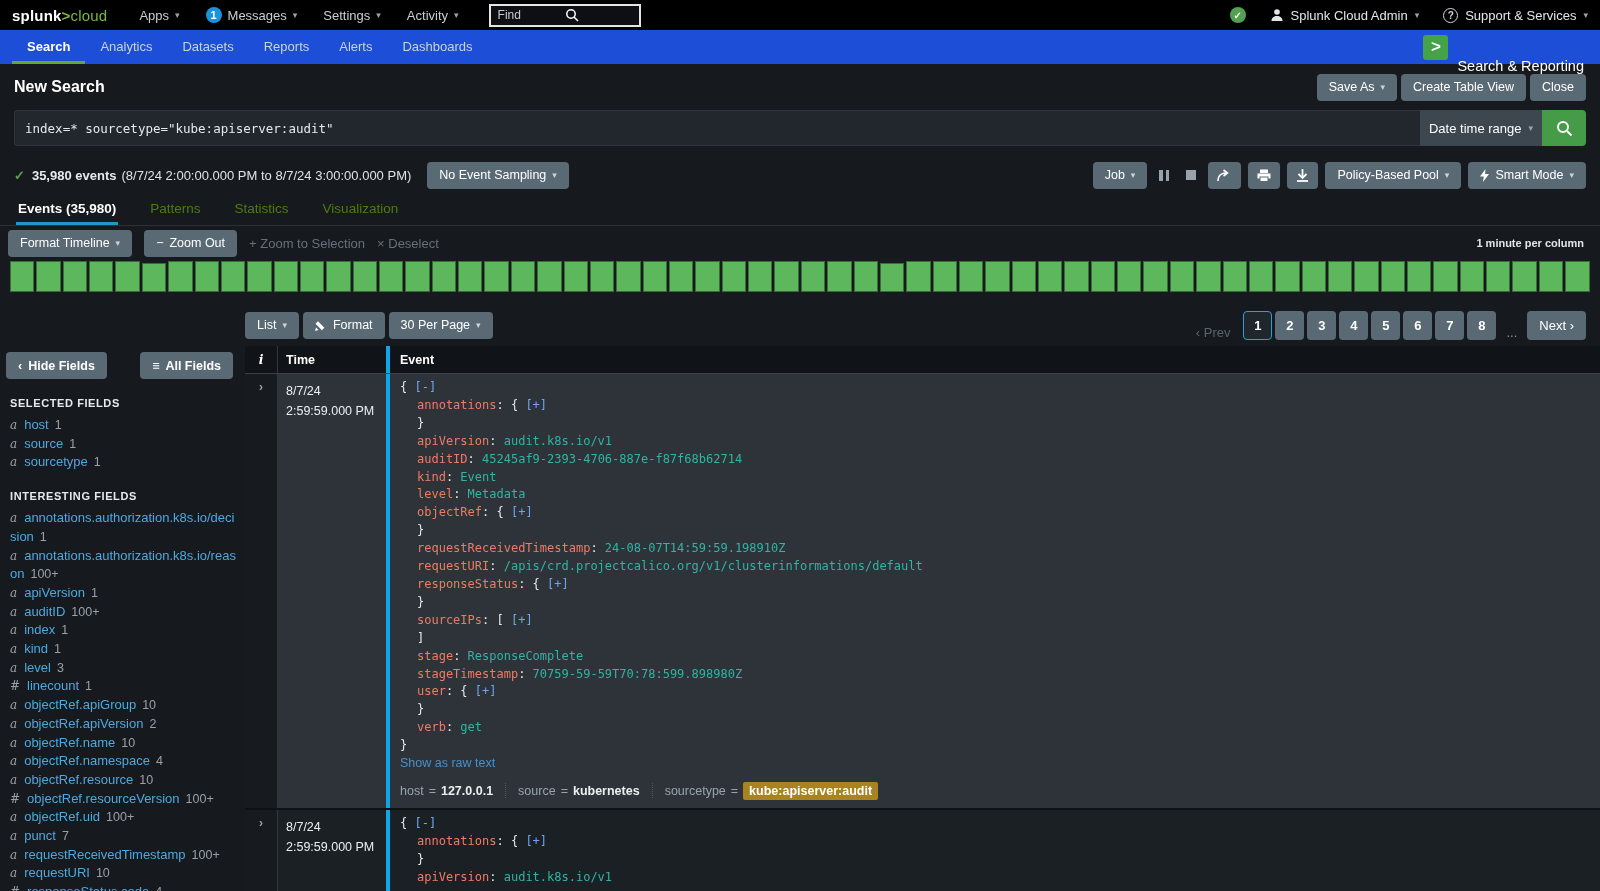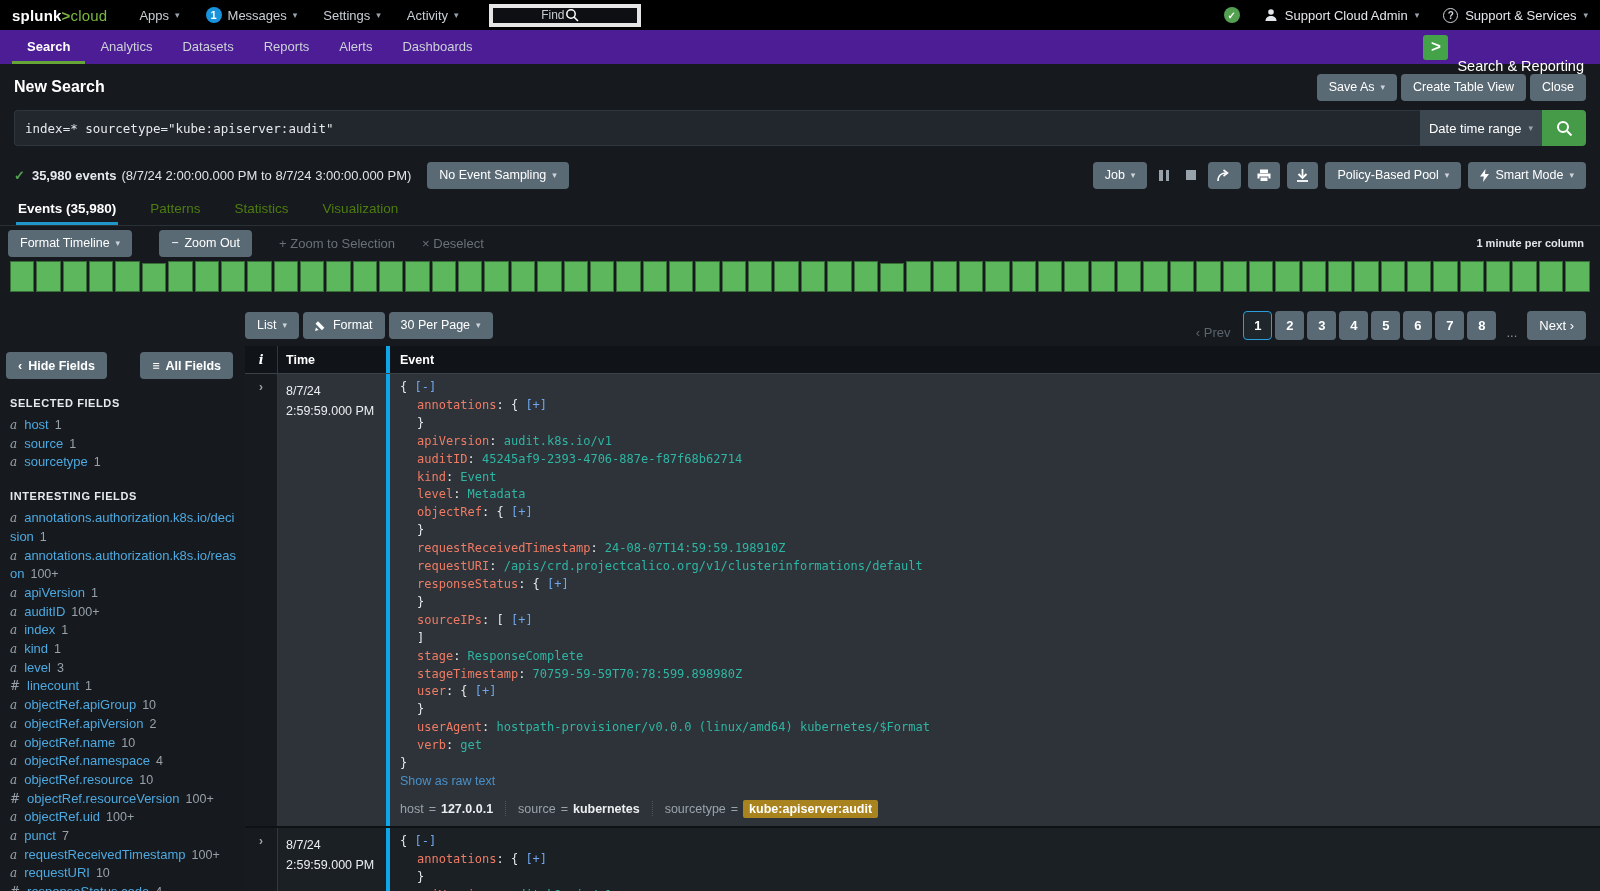--- a/index.html
+++ b/index.html
@@ -1,41 +1,41 @@
 <!DOCTYPE html>
 <html style="--bar-color: #5db75c; --hl-color: #a9831d;"><head>
 <meta charset="utf-8">
 <style>
   * { box-sizing: border-box; margin: 0; padding: 0; }
   html,body { width:1600px; height:891px; overflow:hidden; background:#16191e;
     font-family:"Liberation Sans", sans-serif; color:#e8ebee; }
   .screen { width:1600px; height:891px; display:flex; flex-direction:column; overflow:hidden; }
 
   
-  .topnav { height:30px; background:#000; display:flex; align-items:center; padding:0 12px; flex:0 0 auto;text-align:right; }
+  .topnav { height:30px; background:#000; display:flex; align-items:center; padding:0 12px; flex:0 0 auto; }
   .logo { font-size:15px; font-weight:bold; color:#fff; letter-spacing:.2px; }
   .logo .grn { color:#7ab83f; }
   .logo .cloud { color:#7ab83f; font-weight:normal; }
   .top-menus { display:flex; align-items:center; gap:26px; margin-left:32px; }
   .top-menu { display:flex; align-items:center; gap:6px; color:#c8ced4; font-size:13px; cursor:pointer; }
   .badge { width:16px; height:16px; border-radius:50%; background:#1a93dd; color:#fff; font-size:11px;
     font-weight:bold; display:flex; align-items:center; justify-content:center; }
   .caret { font-size:9px; color:#9aa3ab; }
-  .find-box { margin-left:30px; width:152px; height:23px; background:#0d0f12; border:4px solid #e5e5e5;
+  .find-box { margin-left:30px; width:152px; height:23px; background:#0d0f12; border:2px solid #e5e5e5;
     display:flex; align-items:center; padding:0 7px; }
   .find-box span { color:#c6cbd0; font-size:12px; flex:1; }
   .topnav-right { margin-left:auto; display:flex; align-items:center; gap:24px; }
   .ok-circle { width:16px; height:16px; border-radius:50%; background:#53a051; color:#fff; font-size:10px;
     display:flex; align-items:center; justify-content:center; font-weight:bold; }
   .tn-item { display:flex; align-items:center; gap:7px; color:#e2e6ea; font-size:13px; cursor:pointer; }
   .q-circle { width:15px; height:15px; border-radius:50%; border:1.5px solid #d0d5da; color:#d0d5da;
     font-size:10px; font-weight:bold; display:flex; align-items:center; justify-content:center; }
 
   
-  .appnav { height:34px; background:#4c1d95; display:flex; align-items:stretch; padding-left:12px; flex:0 0 auto; }
+  .appnav { height:34px; background:#1d4ed8; display:flex; align-items:stretch; padding-left:12px; flex:0 0 auto; }
   .appnav-item { padding:0 15px; line-height:34px; font-size:13px; color:#ccd2d8; cursor:pointer; }
   .appnav-item.active { color:#fff; font-weight:bold; box-shadow:inset 0 -3px 0 #65a637; }
   .appnav-right { margin-left:auto; display:flex; align-items:center; gap:9px; padding-right:16px; }
   .app-logo { width:25px; height:25px; background:#44a248; border-radius:3px; color:#fff; font-weight:bold;
     font-size:17px; display:flex; align-items:center; justify-content:center; }
   .app-name { color:#fff; font-size:14.5px;margin-top:37px; }
 
   
   .search-header { height:46px; display:flex; align-items:center; padding:0 14px; flex:0 0 auto; }
   .search-header h1 { font-size:16px; font-weight:600; color:#fff; }
@@ -67,21 +67,21 @@
   .stop-i i { width:10px; height:10px; background:#98a2ab; display:block; }
   .btn.sq { padding:0 9px; }
   .bolt { color:#fff; }
 
   
   .result-tabs { height:32px; display:flex; gap:30px; padding:0 16px; border-bottom:1px solid #2a3036; flex:0 0 auto; }
   .rtab { font-size:13.5px; color:#4d7c0f; line-height:30px; cursor:pointer; padding:0 2px; }
   .rtab.active { color:#fff; font-weight:bold; box-shadow:inset 0 -3px 0 #2196c9; }
 
   
-  .tl-controls { height:34px; display:flex; align-items:center; gap:27px; padding:0 8px; flex:0 0 auto; }
+  .tl-controls { height:34px; display:flex; align-items:center; gap:12px; padding:0 8px; flex:0 0 auto; }
   .tl-dis { color:#687079; font-size:13px; }
   .tl-note { margin-left:auto; font-size:11px; font-weight:bold; color:#e2e6ea; padding-right:8px; }
 
   
   .histogram { height:40px; padding:1px 10px 8px; flex:0 0 auto; }
   .bars { height:31px; display:flex; align-items:flex-end; gap:2px; }
   .bar { flex:1; background:var(--bar-color,#5db75c); border:1px solid rgba(10,20,10,.45); cursor:pointer; }
 
   
   .main { flex:1; display:flex; overflow:hidden; }
@@ -170,21 +170,21 @@
     </div>
     <div class="topnav-right">
       <div class="ok-circle">✓</div>
       <div class="tn-item">
         <span>
             <svg width="14" height="14" viewBox="0 0 14 14">
               <circle cx="7" cy="4" r="2.8" fill="#e2e6ea"></circle>
               <path d="M1.5 13 C1.5 9.5 4 8 7 8 C10 8 12.5 9.5 12.5 13 Z" fill="#e2e6ea"></path>
             </svg>
           </span>
-        <span>Support Cloud Admin</span>
+        <span>Splunk Cloud Admin</span>
           <span class="caret">▾</span>
       </div>
       <div class="tn-item">
         <span class="q-circle">?</span>
         <span>Support &amp; Services</span>
           <span class="caret">▾</span>
       </div>
     </div>
   </header>
 
@@ -489,21 +489,20 @@
                 <div class="jline" style="padding-left: 17px;"><span class="jk">requestReceivedTimestamp</span><span class="jp">: </span><span class="jv">24-08-07T14:59:59.198910Z</span></div>
                 <div class="jline" style="padding-left: 17px;"><span class="jk">requestURI</span><span class="jp">: </span><span class="jv">/apis/crd.projectcalico.org/v1/clusterinformations/default</span></div>
                 <div class="jline" style="padding-left: 17px;"><span class="jk">responseStatus</span><span class="jp">: { </span><span class="ja">[+]</span></div>
                 <div class="jline" style="padding-left: 17px;"><span class="jp">}</span></div>
                 <div class="jline" style="padding-left: 17px;"><span class="jk">sourceIPs</span><span class="jp">: [ </span><span class="ja">[+]</span></div>
                 <div class="jline" style="padding-left: 17px;"><span class="jp">]</span></div>
                 <div class="jline" style="padding-left: 17px;"><span class="jk">stage</span><span class="jp">: </span><span class="jv">ResponseComplete</span></div>
                 <div class="jline" style="padding-left: 17px;"><span class="jk">stageTimestamp</span><span class="jp">: </span><span class="jv">70759-59-59T70:78:599.898980Z</span></div>
                 <div class="jline" style="padding-left: 17px;"><span class="jk">user</span><span class="jp">: { </span><span class="ja">[+]</span></div>
                 <div class="jline" style="padding-left: 17px;"><span class="jp">}</span></div>
-                <div class="jline" style="padding-left: 17px;"><span class="jk">userAgent</span><span class="jp">: </span><span class="jv">hostpath-provisioner/v0.0.0 (linux/amd64) kubernetes/$Format</span></div>
                 <div class="jline" style="padding-left: 17px;"><span class="jk">verb</span><span class="jp">: </span><span class="jv">get</span></div>
                 <div class="jline" style="padding-left: 0px;"><span class="jp">}</span></div>
                 <div class="raw-link">Show as raw text</div>
                 <div class="meta-row">
                   <span class="meta-label">host</span>
                   <span class="meta-eq">=</span>
                   <span class="meta-val">127.0.0.1</span>
                   <span class="meta-sep"></span>
                   <span class="meta-label">source</span>
                   <span class="meta-eq">=</span>

